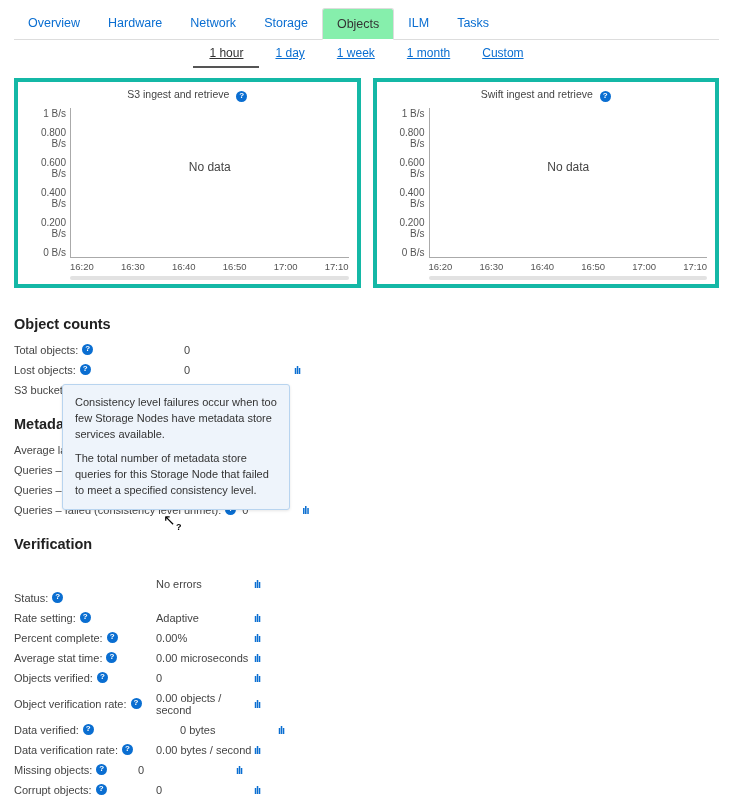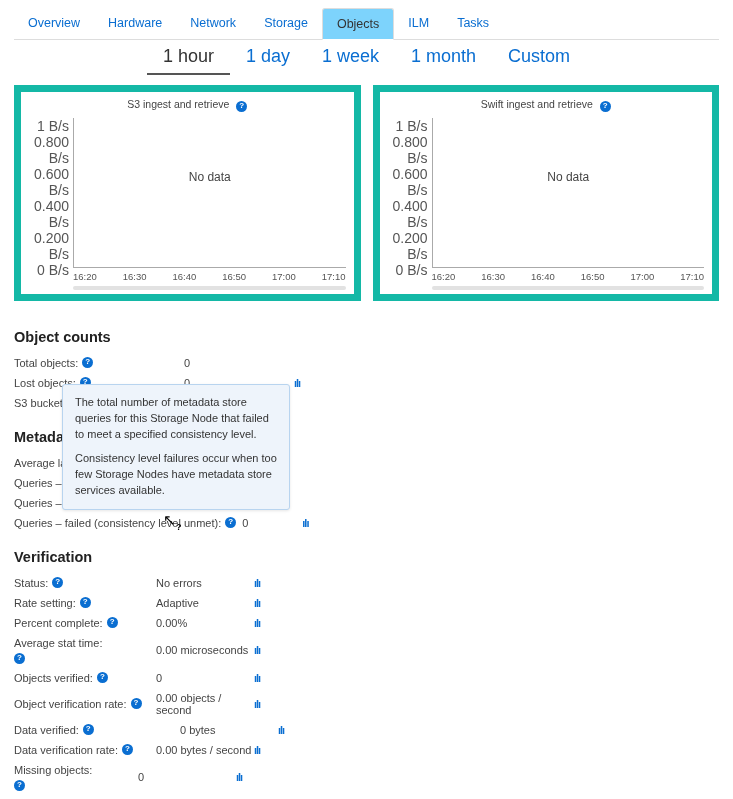--- a/index.html
+++ b/index.html
@@ -1,28 +1,28 @@
 <!DOCTYPE html>
 <html><head>
 <meta charset="utf-8">
 <style>
   * { box-sizing: border-box; margin: 0; padding: 0; }
   body { font-family: -apple-system, BlinkMacSystemFont, "Segoe UI", Arial, sans-serif; font-size: 11px; color: #333; background: #fff; padding: 8px 14px; width: 733px; }
   .tabs { display: flex; border-bottom: 1px solid #ddd; }
   .tab { padding: 8px 14px; color: #0a6ed1; cursor: pointer; font-size: 12.5px; }
-  .tab.active { color: #333; border: 1px solid #ddd; border-bottom: 1px solid #fff; margin-bottom: -1px; border-radius: 3px 3px 0 0; background: #7dd3fc; }
+  .tab.active { color: #333; border: 1px solid #ddd; border-bottom: 1px solid #fff; margin-bottom: -1px; border-radius: 3px 3px 0 0; background: #86efac; }
   .timerange { display: flex; justify-content: center; gap: 0; margin-bottom: 10px; }
-  .tr-item { padding: 6px 16px; color: #0a6ed1; cursor: pointer; font-size: 18px; }
+  .tr-item { padding: 6px 16px; color: #0a6ed1; cursor: pointer; font-size: 12px; text-decoration: underline; }
   .tr-item.active { color: #333; border-bottom: 2px solid #555; }
   .charts { display: flex; gap: 12px; margin-bottom: 28px; }
-  .chart-box { flex: 1; border: 7px solid #14b8a6; padding: 6px 8px 4px 8px; position: relative; }
+  .chart-box { flex: 1; border: 4px solid #14b8a6; padding: 6px 8px 4px 8px; position: relative; }
   .chart-title { text-align: center; font-size: 10.5px; color: #444; margin-bottom: 6px; }
   .chart-title .help { margin-left: 4px; }
   .chart-body { position: relative; height: 150px; display: flex; }
-  .y-axis { display: flex; flex-direction: column; justify-content: space-between; font-size: 14px; color: #555; text-align: right; padding-right: 4px; width: 44px; }
+  .y-axis { display: flex; flex-direction: column; justify-content: space-between; font-size: 10px; color: #555; text-align: right; padding-right: 4px; width: 44px; }
   .plot { flex: 1; border-left: 1px solid #aaa; border-bottom: 1px solid #aaa; position: relative; }
   .no-data { position: absolute; top: 40%; left: 50%; transform: translate(-50%, -50%); color: #444; font-size: 12px; }
   .x-axis { display: flex; justify-content: space-between; font-size: 9.5px; color: #555; padding-left: 44px; margin-top: 3px; }
   .gray-bar { height: 4px; background: #e2e2e2; margin: 4px 0 0 44px; border-radius: 2px; }
   .section-title { font-size: 14.5px; font-weight: bold; margin: 16px 0 8px 0; color: #222; }
   .mrow { display: flex; align-items: center; padding: 4px 0; font-size: 11px; color: #444; }
   .mrow .label { width: 170px; display: flex; gap: 4px; }
   .mrow .value { width: 110px; font-size: 11px; }
   .mrow .value.bold { font-weight: normal; padding-left: 12px; }
   .help { display: inline-flex; width: 11px; height: 11px; border-radius: 50%; background: #0a6ed1; color: #fff; font-size: 8px; align-items: center; justify-content: center; cursor: pointer; font-weight: bold; line-height: 1; }
@@ -156,21 +156,21 @@
   <div class="label" style="width:auto;margin-right:6px;">
       <span>Queries – failed (consistency level unmet):</span>
       <span class="help">?</span>
     </div>
   <div class="value" style="width:60px;">0</div>
   <span class="chart-icon">ılı</span>
 </div>
 
 <div class="section-title">Verification</div>
 <div class="mrow">
-  <div class="label" style="width:130px;">
+  <div class="label" style="width:130px;margin-top:28px;">
       <span>Status:</span>
       <span class="help">?</span>
     </div>
   <div class="value bold">No errors</div>
   <span class="chart-icon">ılı</span>
 </div>
 <div class="mrow">
   <div class="label" style="width:130px;">
       <span>Rate setting:</span>
       <span class="help">?</span>
@@ -180,21 +180,21 @@
 </div>
 <div class="mrow">
   <div class="label" style="width:130px;">
       <span>Percent complete:</span>
       <span class="help">?</span>
     </div>
   <div class="value bold">0.00%</div>
   <span class="chart-icon">ılı</span>
 </div>
 <div class="mrow">
-  <div class="label" style="width:130px;flex-direction:column;">
+  <div class="label" style="width:130px;">
       <span>Average stat time:</span>
       <span class="help">?</span>
     </div>
   <div class="value bold">0.00 microseconds</div>
   <span class="chart-icon">ılı</span>
 </div>
 <div class="mrow">
   <div class="label" style="width:130px;">
       <span>Objects verified:</span>
       <span class="help">?</span>
@@ -220,34 +220,34 @@
 </div>
 <div class="mrow">
   <div class="label" style="width:130px;">
       <span>Data verification rate:</span>
       <span class="help">?</span>
     </div>
   <div class="value bold">0.00 bytes / second</div>
   <span class="chart-icon">ılı</span>
 </div>
 <div class="mrow">
-  <div class="label" style="width:112px;flex-direction:column;">
+  <div class="label" style="width:112px;">
       <span>Missing objects:</span>
       <span class="help">?</span>
     </div>
   <div class="value bold">0</div>
   <span class="chart-icon">ılı</span>
 </div>
 <div class="mrow">
   <div class="label" style="width:130px;">
       <span>Corrupt objects:</span>
       <span class="help">?</span>
     </div>
   <div class="value bold">0</div>
   <span class="chart-icon">ılı</span>
 </div>
 
 <div class="tooltip">
+  <p>Consistency level failures occur when too few Storage Nodes have metadata store services available.</p>
   <p>The total number of metadata store queries for this Storage Node that failed to meet a specified consistency level.</p>
-  <p>Consistency level failures occur when too few Storage Nodes have metadata store services available.</p>
 </div>
 <div class="cursor">↖</div>
 <div class="cursor-q">?</div>
 
 </body></html>

